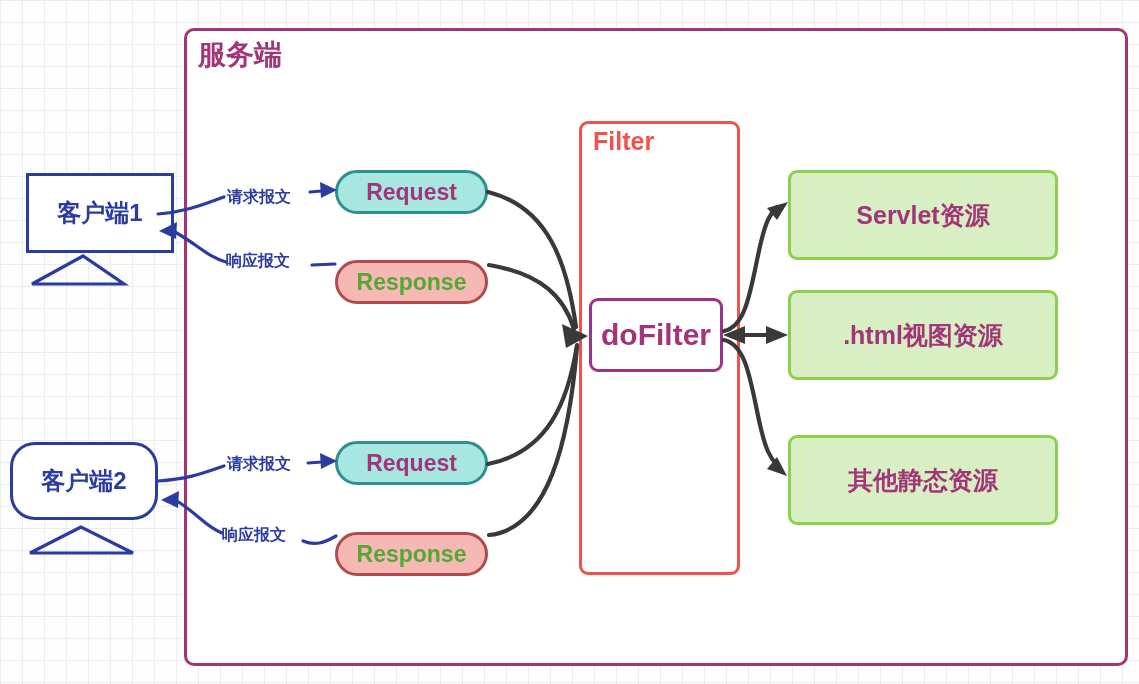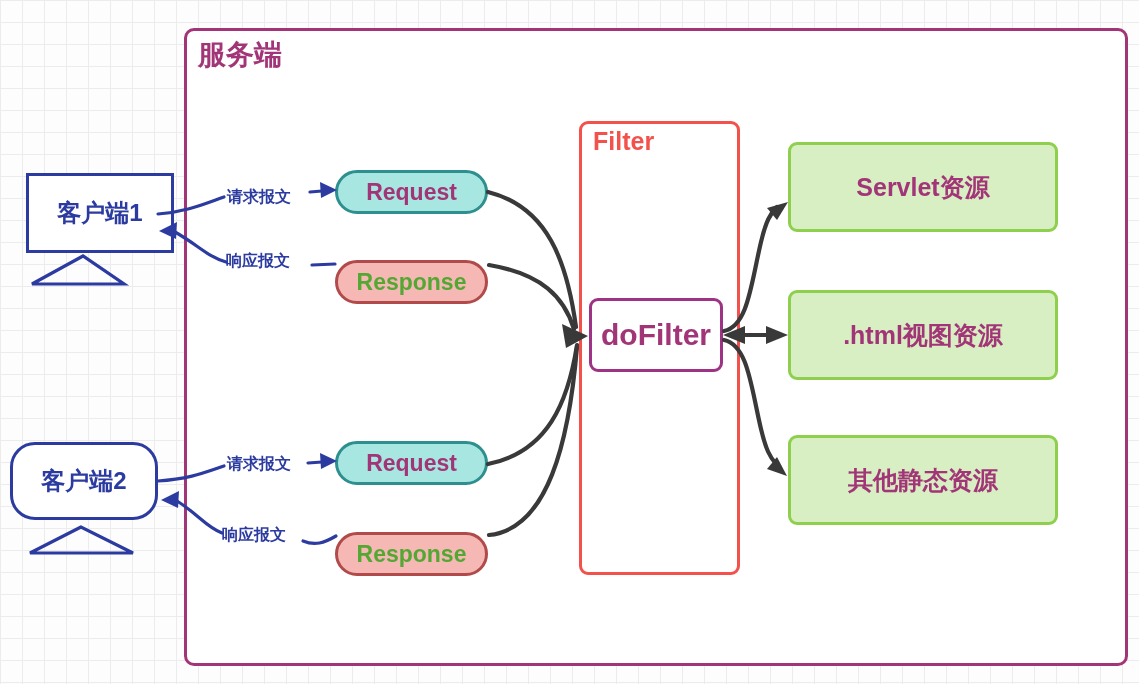--- a/index.html
+++ b/index.html
@@ -55,21 +55,21 @@
     border:3px solid var(--red);border-radius:9px;}
   .filter-label{left:593px;top:127px;font-size:25px;font-weight:bold;color:var(--red);}
   .dofilter-box{left:589px;top:298px;width:134px;height:74px;background:#fff;
     border:3.5px solid var(--dofilter-border);border-radius:9px;
     font-size:30px;font-weight:bold;color:var(--magenta);}
 
   
   .resource-box{left:788px;width:270px;height:90px;background:var(--green-fill);
     border:3px solid var(--green-border);border-radius:9px;
     font-size:25px;font-weight:bold;color:var(--magenta);}
-  .resource-1{top:142px;}
+  .resource-1{top:170px;}
   .resource-2{top:290px;}
   .resource-3{top:435px;}
 
   
   svg.overlay{position:absolute;left:0;top:0;width:1139px;height:684px;pointer-events:none;}
   .stroke-blue{stroke:var(--blue);fill:none;stroke-width:3.2px;stroke-linecap:round;}
   .fill-blue{fill:var(--blue);stroke:none;}
   .stroke-black{stroke:var(--arrow-black);fill:none;stroke-width:4.2px;stroke-linecap:round;}
   .fill-black{fill:var(--arrow-black);stroke:none;}
 </style>

